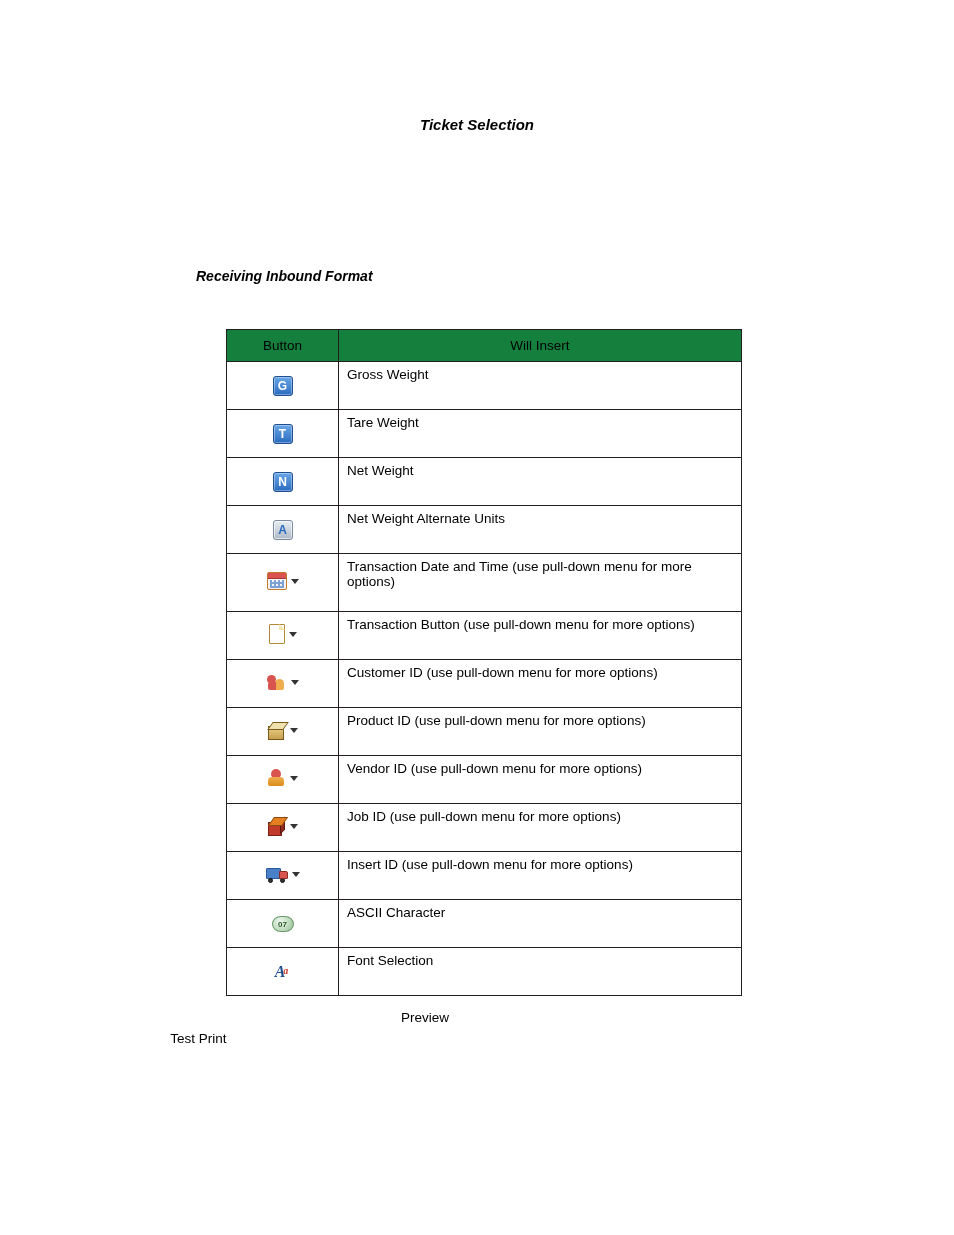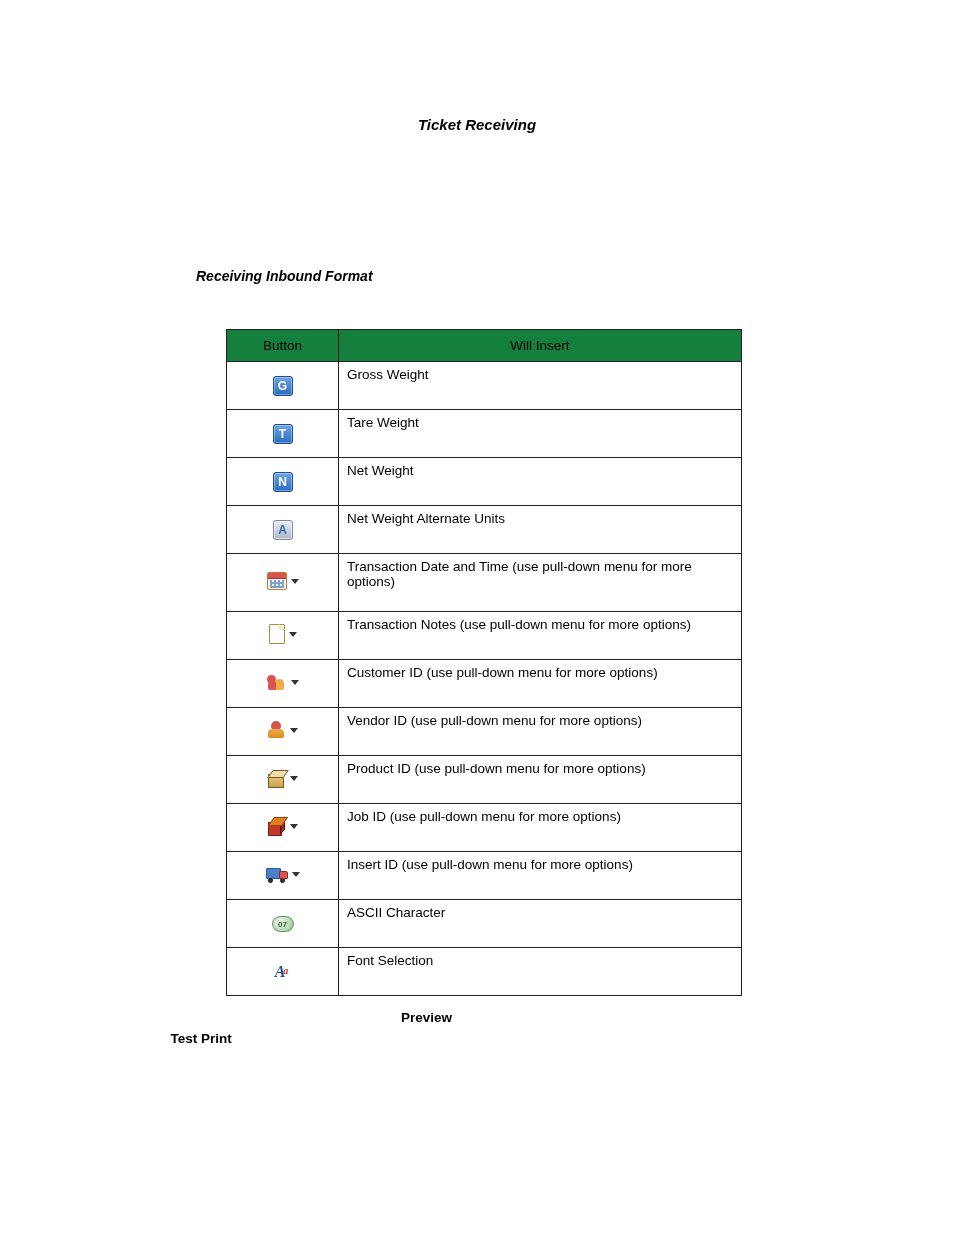--- a/index.html
+++ b/index.html
@@ -42,28 +42,28 @@
   .cube .side { position:absolute; left:12px; top:2px; width:5px; height:13px; background:#8e2a20; transform:skewY(-45deg); border:1px solid #5a150f; }
   .truck { width:22px; height:16px; position:relative; display:inline-block; }
   .truck::before { content:""; position:absolute; left:0; top:2px; width:13px; height:9px; background:#4a80c7; border:1px solid #2a5a9a; border-radius:1px; }
   .truck::after { content:""; position:absolute; left:13px; top:5px; width:7px; height:6px; background:#d9534f; border:1px solid #8a2a24; border-radius:0 2px 1px 0; }
   .truck .w1, .truck .w2 { position:absolute; bottom:-1px; width:5px; height:5px; background:#333; border-radius:50%; border:1px solid #111; }
   .truck .w1 { left:2px; } .truck .w2 { left:14px; }
   .ascii { width:22px; height:16px; border-radius:9px/8px; background:radial-gradient(circle at 35% 30%, #eef6ee, #bcd9bc 60%, #8fb98f); border:1px solid #6a9a6a; display:inline-flex; align-items:center; justify-content:center; font-size:8px; color:#2a5a2a; font-weight:bold; }
   .font-aa { font-family: Georgia, 'Times New Roman', serif; font-size:16px; color:#1d4f91; font-weight:bold; display:inline-block;font-style:italic; }
   .font-aa sup { font-size:10px; color:#c0392b; vertical-align:top; position:relative; top:2px; left:-2px; }
   .body-after { position:absolute; left:118px; top:892px; width:720px; font-size:13.5px; line-height:1.55; }
-  .body-after b { font-weight:bold; }
+  .body-after b { font-weight:normal; }
 </style>
 </head>
 <body>
 
 <div class="page">
 
-  <div class="section-center">Ticket Receiving</div>
+  <div class="section-center">Ticket Selection</div>
 
   <div class="subheading">Receiving Inbound Format</div>
 
   <div class="intro"></div>
 
   <table class="btntable">
     <thead>
       <tr>
         <th class="col-btn">Button</th>
         <th>Will Insert</th>
@@ -99,45 +99,45 @@
               <span class="cal"></span>
               <span class="dd"></span>
             </span></td>
           <td class="desc-cell">Transaction Date and Time (use pull-down menu for more options)</td>
         </tr>
         <tr>
           <td class="icon-cell"><span class="ico-wrap">
               <span class="note"></span>
               <span class="dd"></span>
             </span></td>
-          <td class="desc-cell">Transaction Notes (use pull-down menu for more options)</td>
+          <td class="desc-cell">Transaction Button (use pull-down menu for more options)</td>
         </tr>
         <tr>
           <td class="icon-cell"><span class="ico-wrap">
               <span class="people">
                 <span class="p1"></span>
                 <span class="p2"></span>
               </span>
               <span class="dd"></span>
             </span></td>
           <td class="desc-cell">Customer ID (use pull-down menu for more options)</td>
         </tr>
         <tr>
           <td class="icon-cell"><span class="ico-wrap">
+              <span class="box3d"></span>
+              <span class="dd"></span>
+            </span></td>
+          <td class="desc-cell">Product ID (use pull-down menu for more options)</td>
+        </tr>
+        <tr>
+          <td class="icon-cell"><span class="ico-wrap">
               <span class="vendor"></span>
               <span class="dd"></span>
             </span></td>
           <td class="desc-cell">Vendor ID (use pull-down menu for more options)</td>
-        </tr>
-        <tr>
-          <td class="icon-cell"><span class="ico-wrap">
-              <span class="box3d"></span>
-              <span class="dd"></span>
-            </span></td>
-          <td class="desc-cell">Product ID (use pull-down menu for more options)</td>
         </tr>
         <tr>
           <td class="icon-cell"><span class="ico-wrap">
               <span class="cube">
                 <span class="side"></span>
               </span>
               <span class="dd"></span>
             </span></td>
           <td class="desc-cell">Job ID (use pull-down menu for more options)</td>
         </tr>

